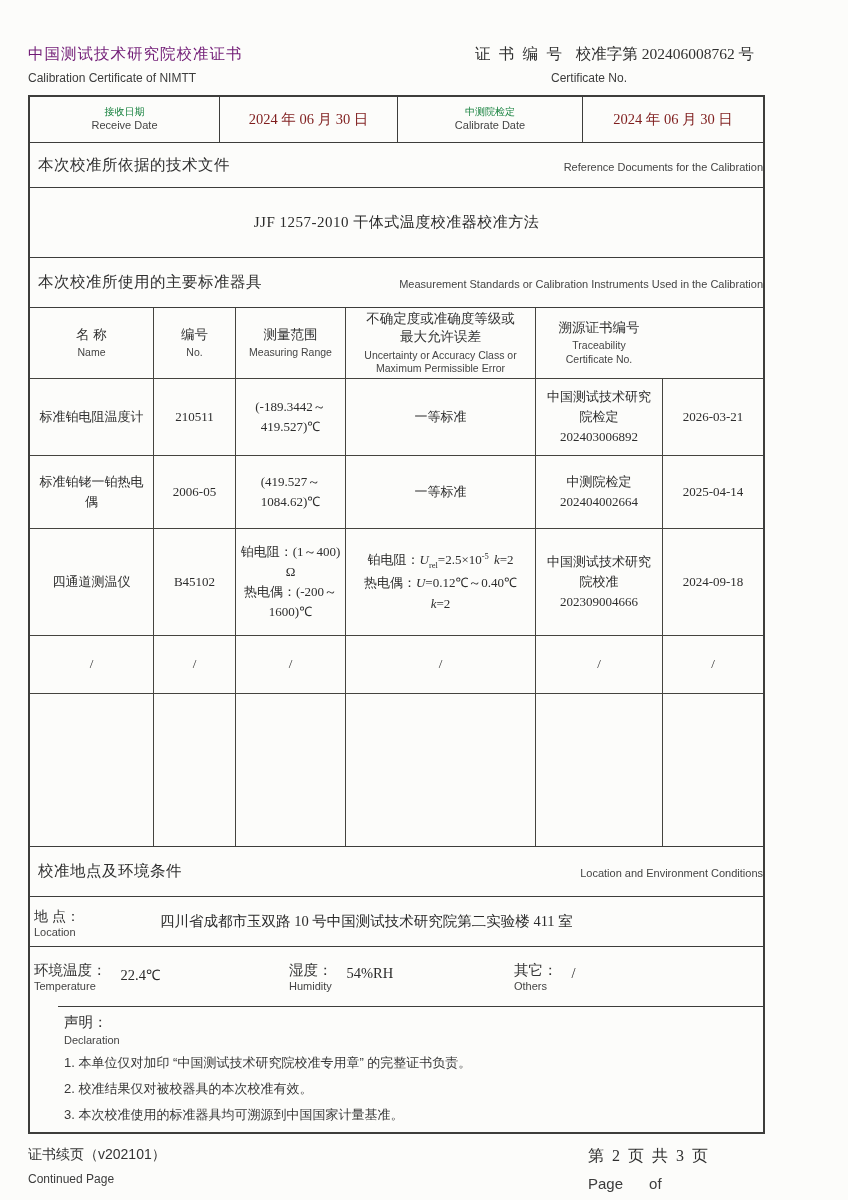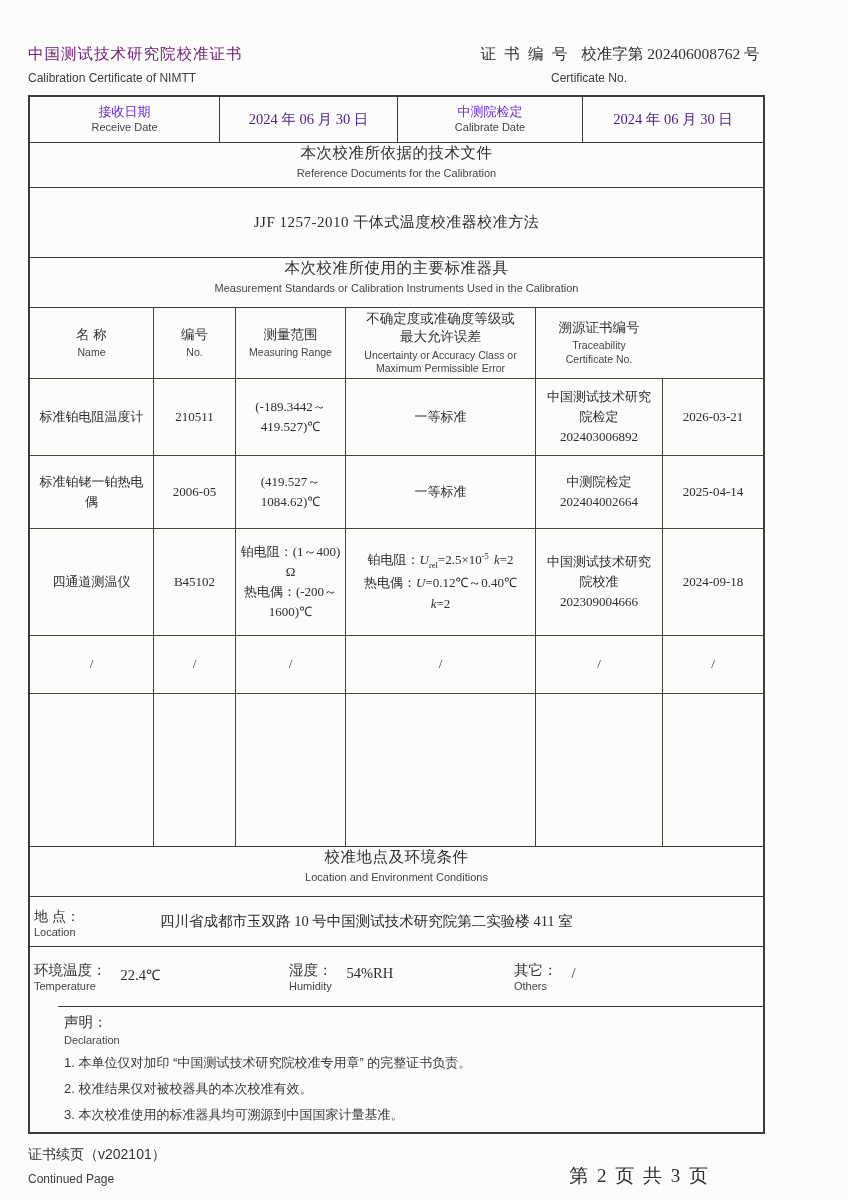--- a/index.html
+++ b/index.html
@@ -12,37 +12,37 @@
     color: #2e2e2e;
     font-family: "Liberation Serif", serif;
   }
   .content { position: absolute; left: 28px; top: 44px; width: 737px; }
 
   
   .doc-header { display: flex; justify-content: space-between; height: 51px; }
   .hd-left .cn { font-family: "Liberation Sans", sans-serif; font-size: 15.5px; letter-spacing: 1px; color: #701a75; }
   .hd-left .en { font-family: "Liberation Sans", sans-serif; font-size: 12px; color: #3c3c3c; margin-top: 6px; }
   .hd-right { width: 290px; }
-  .hd-right .line1 { font-size: 15.5px; color: #303030; white-space: nowrap; text-align: center; }
+  .hd-right .line1 { font-size: 15.5px; color: #303030; white-space: nowrap; }
   .hd-right .line1 .lbl { font-family: "Liberation Sans", sans-serif; letter-spacing: 2px; margin-right: 8px; }
   .hd-right .en { font-family: "Liberation Sans", sans-serif; font-size: 12px; color: #3c3c3c; margin-top: 6px; margin-left: 76px; }
 
   
   .main-box { border: 2px solid #3d3d3b; width: 737px; }
   .section { border-top: 1.5px solid #3d3d3b; }
   .section.first { border-top: none; }
 
   .date-grid { display: grid; grid-template-columns: 189px 178px 185px 1fr; height: 45px; }
   .date-grid > div { border-left: 1.5px solid #3d3d3b; display: flex; flex-direction: column; align-items: center; justify-content: center; }
   .date-grid > div:first-child { border-left: none; }
-  .lbl-cn { font-family: Liberation Mono, monospace; font-size: 13px; color: #6d28d9; line-height: 1.2; }
+  .lbl-cn { font-family: Liberation Serif, serif; font-size: 10px; color: #15803d; line-height: 1.2; }
   .lbl-en { font-family: "Liberation Sans", sans-serif; font-size: 11px; color: #444; line-height: 1.3; }
-  .val { font-size: 14.5px; color: #4c1d95; }
-
-  .sec-title { display: flex; flex-direction: column; align-items: center; justify-content: flex-start; }
+  .val { font-size: 14.5px; color: #7f1d1d; }
+
+  .sec-title { display: flex; flex-direction: row; align-items: center; justify-content: space-between; padding-left: 8px; }
   .sec-title .cn { font-family: "Liberation Sans", sans-serif; font-size: 15.5px; color: #2f2f2f; letter-spacing: 0.5px; }
   .sec-title .en { font-family: "Liberation Sans", sans-serif; font-size: 11px; color: #444; margin-top: 3px; }
   .h45 { height: 45px; } .h50 { height: 50px; }
 
   .ref-content { height: 70px; display: flex; align-items: center; justify-content: center; font-size: 15px; letter-spacing: 0.5px; color: #2b2b2b; }
 
   
   .t-row { display: grid; grid-template-columns: 123px 82px 110px 190px 127px 1fr; border-top: 1px solid #45443f; }
   .t-row.no-top { border-top: none; }
   .t-row > div { border-left: 1px solid #45443f; display: flex; flex-direction: column; align-items: center; justify-content: center; text-align: center; padding: 2px 4px; overflow: hidden; }
@@ -76,21 +76,21 @@
   .decl { padding: 6px 8px 8px 6px; margin-left: 28px; }
   .decl .cn { font-family: "Liberation Sans", sans-serif; font-size: 14.5px; color: #333; }
   .decl .en { font-family: "Liberation Sans", sans-serif; font-size: 11px; color: #444; margin-top: 2px; }
   .decl-item { font-family: "Liberation Sans", sans-serif; font-size: 13px; color: #383838; margin-top: 8px; }
 
   
   .page-footer { display: flex; justify-content: space-between; margin-top: 12px; }
   .pf-left .cn { font-family: "Liberation Sans", sans-serif; font-size: 14px; color: #333; }
   .pf-left .en { font-family: "Liberation Sans", sans-serif; font-size: 12px; color: #3c3c3c; margin-top: 8px; }
   .pf-right { margin-right: 55px; }
-  .pf-right .cn { font-size: 19px; letter-spacing: 2px; color: #2f2f2f; margin-top: 17px; }
+  .pf-right .cn { font-size: 16px; letter-spacing: 2px; color: #2f2f2f; }
   .pf-right .en { font-family: "Liberation Sans", sans-serif; font-size: 15px; color: #3c3c3c; margin-top: 8px; }
   .pf-right .of { margin-left: 26px; }
 </style>
 </head>
 <body>
 
 <div class="page">
   <div class="content">
 
     <div class="doc-header">

